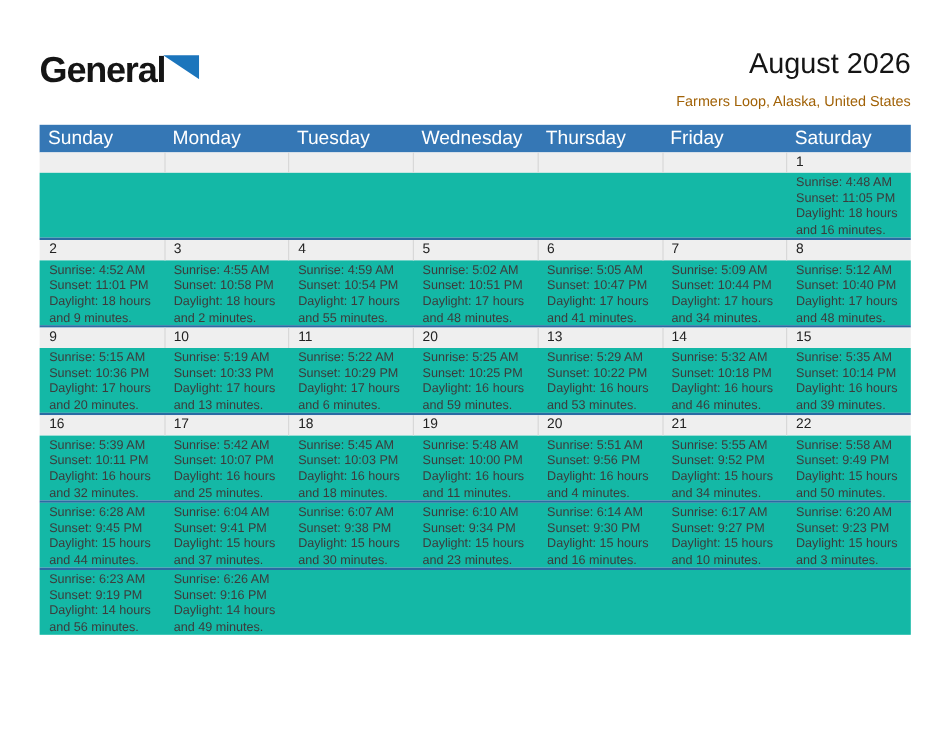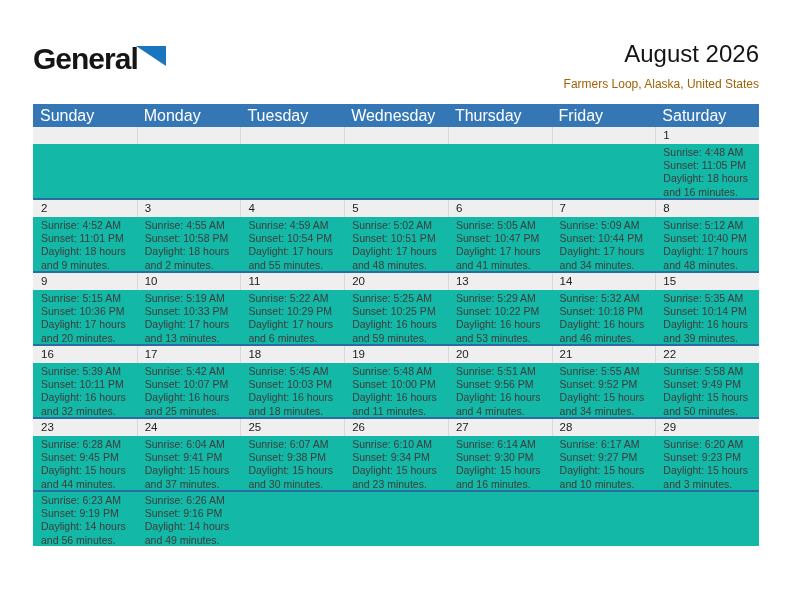--- a/index.html
+++ b/index.html
@@ -248,29 +248,20 @@
             </div>
             <div class="detail-cell">
               <div class="detail-line">Sunrise: 5:58 AM</div>
               <div class="detail-line">Sunset: 9:49 PM</div>
               <div class="detail-line">Daylight: 15 hours</div>
               <div class="detail-line">and 50 minutes.</div>
             </div>
           </div>
         </div>
         <div class="week">
-          <div class="day-numbers">
-            <div class="daynum-cell">23</div>
-            <div class="daynum-cell">24</div>
-            <div class="daynum-cell">25</div>
-            <div class="daynum-cell">26</div>
-            <div class="daynum-cell">27</div>
-            <div class="daynum-cell">28</div>
-            <div class="daynum-cell">29</div>
-          </div>
           <div class="day-details">
             <div class="detail-cell">
               <div class="detail-line">Sunrise: 6:28 AM</div>
               <div class="detail-line">Sunset: 9:45 PM</div>
               <div class="detail-line">Daylight: 15 hours</div>
               <div class="detail-line">and 44 minutes.</div>
             </div>
             <div class="detail-cell">
               <div class="detail-line">Sunrise: 6:04 AM</div>
               <div class="detail-line">Sunset: 9:41 PM</div>

